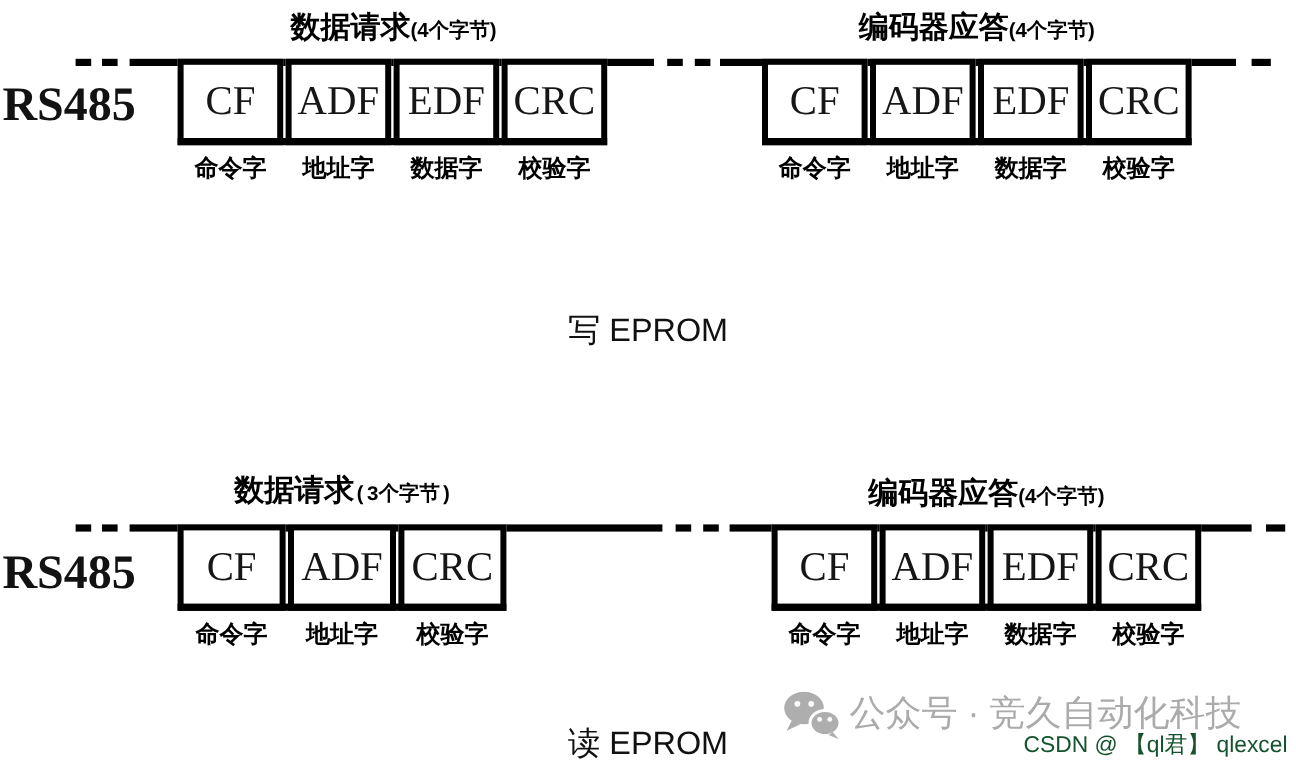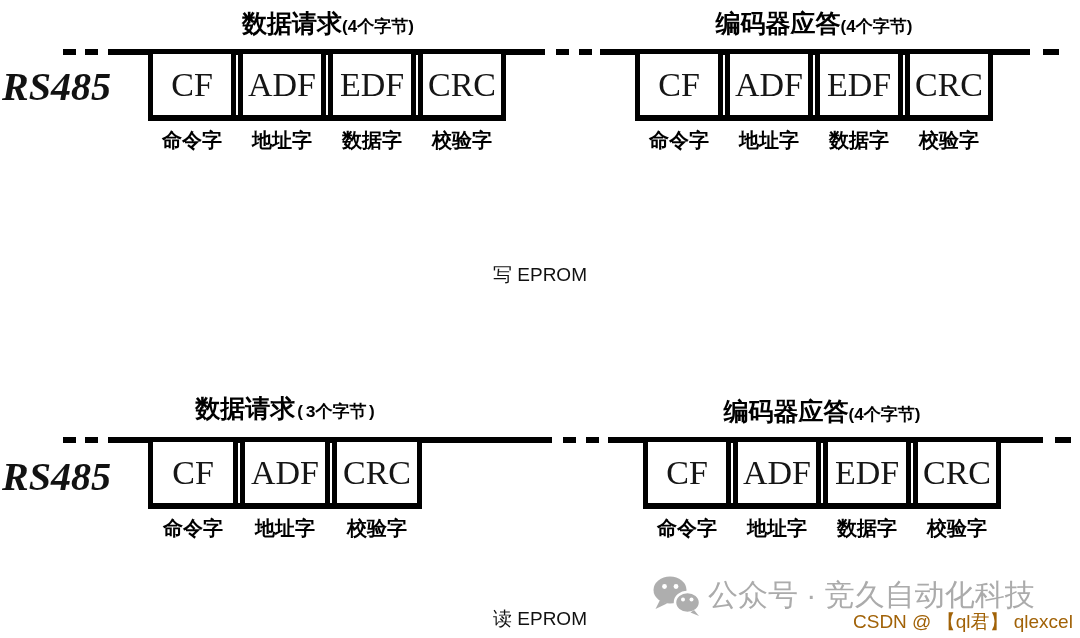--- a/index.html
+++ b/index.html
@@ -22,24 +22,24 @@
     font-family:"Liberation Serif",serif;font-size:34px;color:#161616;
   }
   .w88{width:88px;} .w90{width:90px;}
   .labels{position:absolute;display:flex;gap:2px;}
   .labels .field-label{
     text-align:center;font-weight:bold;font-size:20px;color:#000;white-space:nowrap;
   }
   .lw88{width:88px;} .lw90{width:90px;}
   .bus-label{
     position:absolute;font-family:"Liberation Serif",serif;font-weight:bold;
-    font-size:40px;color:#121212;line-height:42px;font-style:italic;
+    font-size:40px;color:#121212;line-height:42px;
   }
   .caption{
-    position:absolute;width:200px;text-align:center;font-size:19px;color:#111;
+    position:absolute;width:200px;text-align:center;font-size:27px;color:#111;
     line-height:30px;white-space:nowrap;
   }
   .wm-account{
     position:absolute;font-size:30px;line-height:34px;white-space:nowrap;
   }
   .wm-csdn{
     position:absolute;font-size:19px;line-height:22px;white-space:nowrap;
   }
 </style>
 </head>
@@ -190,14 +190,14 @@
       </g>
       <g>
         <ellipse cx="35.5" cy="26.5" rx="12.5" ry="10.5" fill="#aeaeae" stroke="#ffffff" stroke-width="2.5"></ellipse>
         <polygon points="42,34 47,40 38.5,36.5" fill="#aeaeae"></polygon>
         <circle cx="31" cy="23.5" r="2" fill="#ffffff"></circle>
         <circle cx="39.5" cy="23.5" r="2" fill="#ffffff"></circle>
       </g>
     </svg>
   </span>
   <div class="wm-account" style="left:708px;top:578px;color:#ababab;">公众号 · 竞久自动化科技</div>
-  <div class="wm-csdn" style="left:853px;top:611px;color:#a16207;">CSDN @ 【ql君】 qlexcel</div>
+  <div class="wm-csdn" style="left:853px;top:611px;color:#14532d;">CSDN @ 【ql君】 qlexcel</div>
 </div>
 
 </body></html>

